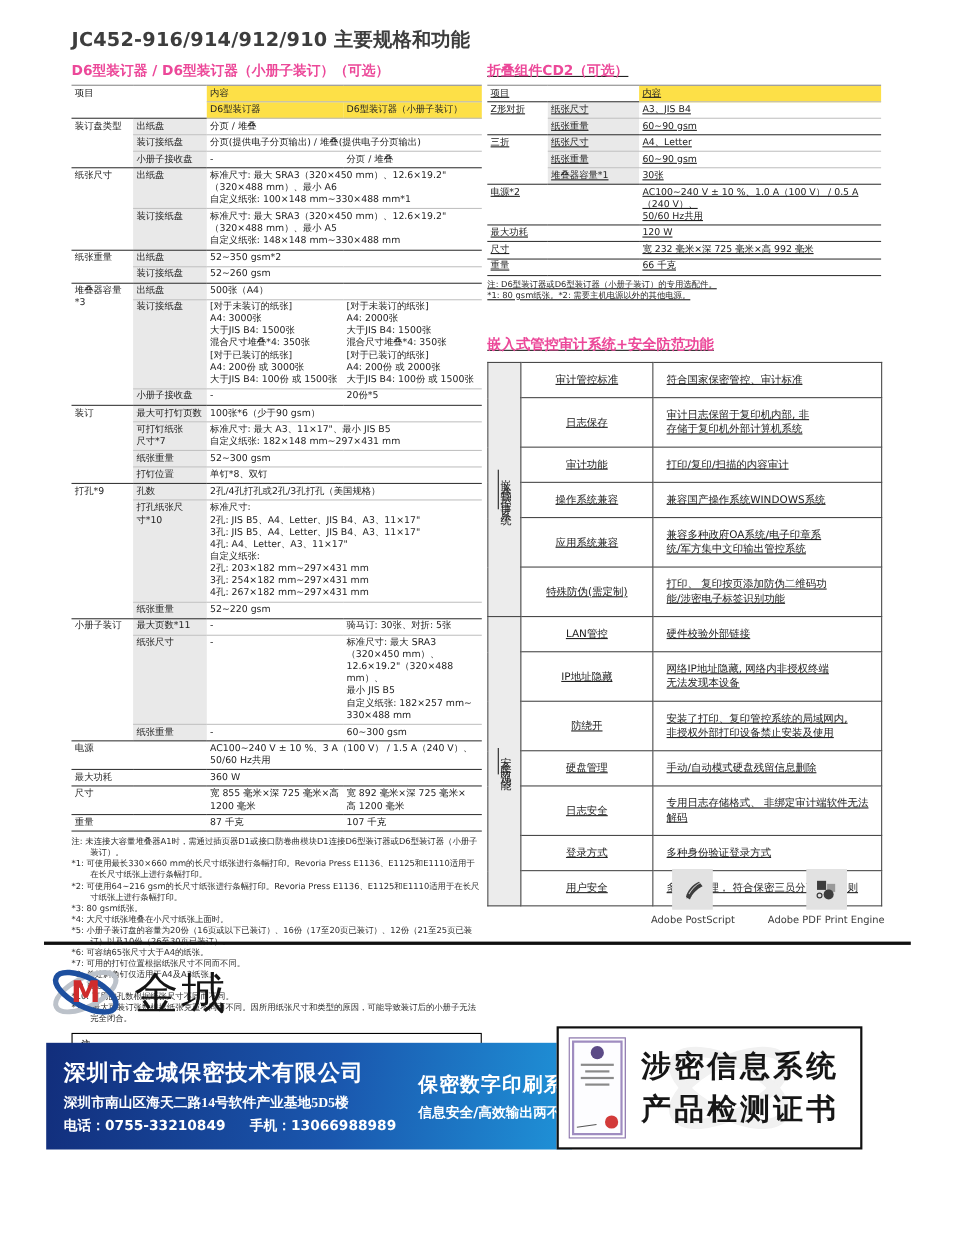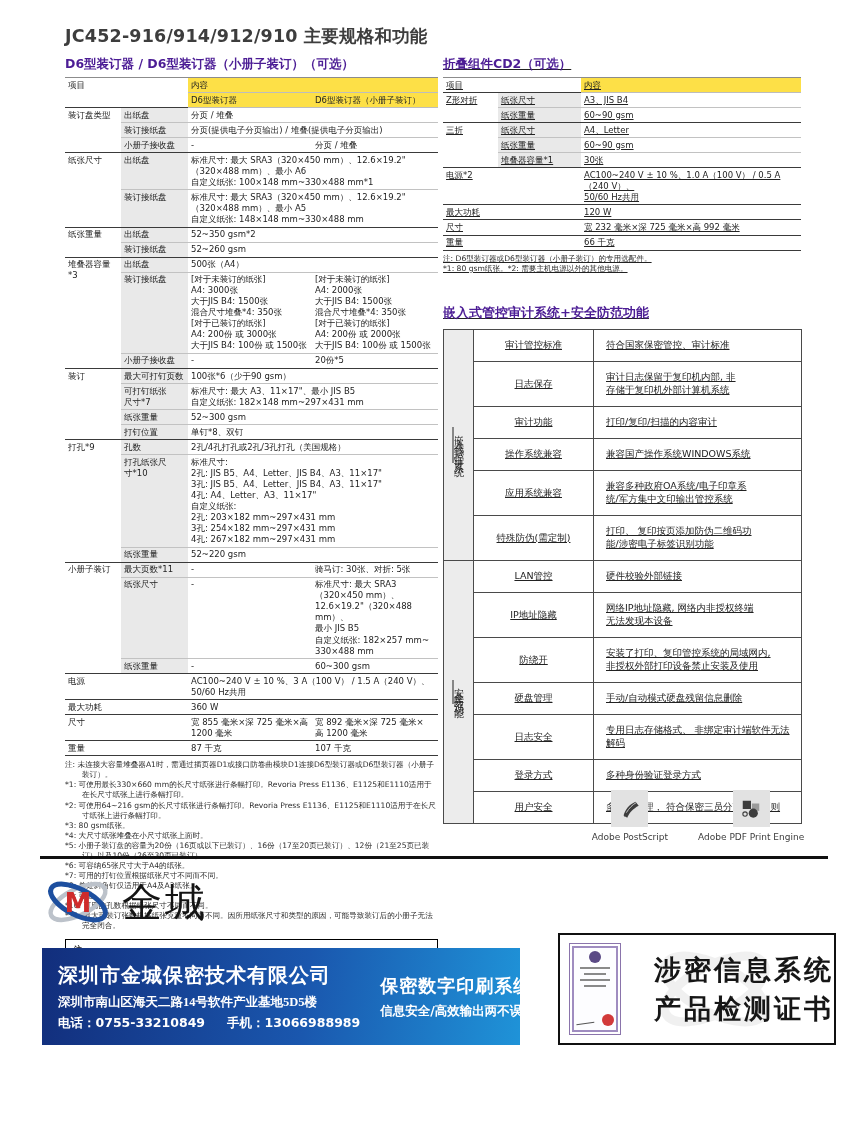--- a/index.html
+++ b/index.html
@@ -4,21 +4,21 @@
 <style>
   html,body{margin:0;padding:0;background:#fff;}
   .page{position:relative;width:866px;height:1122px;background:#ffffff;overflow:hidden;
         font-family:"DejaVu Sans","Liberation Sans",sans-serif;color:#222;}
   
   .main-title{position:absolute;left:65px;top:24px;font-size:17.5px;font-weight:bold;color:#3d3d3d;letter-spacing:.2px;}
   .main-title .suffix{font-weight:bold;margin-left:6px;}
   
   .col-left{position:absolute;left:65px;top:56px;width:373px;}
   .col-right{position:absolute;left:443px;top:56px;width:358px;text-decoration:underline;}
-  .sec-title{font-size:12.5px;font-weight:bold;color:#4c1d95;margin:0 0 4px 0;}
+  .sec-title{font-size:12.5px;font-weight:bold;color:#ec4899;margin:0 0 4px 0;}
   
   table.spec{border-collapse:collapse;width:100%;font-size:8.5px;line-height:1.3;table-layout:fixed;}
   table.spec td{padding:1.5px 3px;vertical-align:top;white-space:pre-line;word-break:break-word;}
   table.spec{border-bottom:1.5px solid #3a3a3a;border-top:1px solid #8c8c8c;}
   table.spec tr.head td{background:#fde047;border-bottom:1px solid #bdbdbd;}
   table.spec tr.head td.itemcell{background:#ffffff;border-bottom:none;}
   table.spec tr.g td{border-top:1.2px solid #3a3a3a;}
   table.spec tr.s td{border-top:1px solid #c2c2c2;}
   table.spec td.sub{background:#e9e9e9;}
   table.spec td.glbl{background:#ffffff;}
@@ -53,22 +53,22 @@
        background:linear-gradient(97deg,#122e7c 0%,#1a57ae 55%,#1f93d8 100%);
        color:#fff;display:flex;align-items:center;}
   .bluebox .leftpart{width:318px;padding:8px 0 8px 16px;}
   .bluebox .company{font-size:20px;font-weight:bold;letter-spacing:1px;white-space:nowrap;}
   .bluebox .addr{font-size:12.5px;font-weight:bold;margin-top:5px;white-space:nowrap;font-family:Liberation Serif, serif;}
   .bluebox .phones{font-size:12.5px;font-weight:bold;margin-top:4px;display:flex;gap:22px;white-space:nowrap;}
   .bluebox .divider{width:1.5px;height:68px;background:#dfe9f5;margin:0 14px 0 6px;}
   .bluebox .rightpart{flex:1;padding-right:8px;}
   .bluebox .slogan1{font-size:18px;font-weight:bold;letter-spacing:1px;white-space:nowrap;}
   .bluebox .slogan2{font-size:12.5px;margin-top:5px;white-space:nowrap;font-weight:bold;}
-  .certbox{position:absolute;left:558px;top:933px;width:274px;height:108px;border:2.5px solid #101010;
-       background:#fff;display:flex;align-items:center;overflow:hidden;justify-content:space-between;}
+  .certbox{position:absolute;left:506px;top:933px;width:274px;height:108px;border:2.5px solid #101010;
+       background:#fff;display:flex;align-items:center;overflow:hidden;}
   .certbox .wm{position:absolute;left:90px;top:-6px;opacity:.12;}
   .cert-thumb{position:relative;width:52px;height:92px;margin-left:9px;border:1px solid #8a74ab;
        box-shadow:inset 0 0 0 2px #fff, inset 0 0 0 4px #9f8cc0;flex:0 0 auto;
        display:flex;flex-direction:column;align-items:center;padding-top:7px;box-sizing:border-box;background:#fdfdff;}
   .cert-thumb .seal{width:12px;height:12px;border-radius:50%;background:#5b4a86;}
   .cert-thumb .tl{width:30px;height:2px;background:#8a8a8a;margin-top:4px;}
   .cert-thumb .tl.short{width:22px;}
   .cert-thumb .stamp{position:absolute;right:6px;bottom:8px;width:12px;height:12px;border-radius:50%;background:#d23a3a;}
   .cert-thumb .sig{position:absolute;left:6px;bottom:10px;width:18px;height:5px;border-bottom:1.5px solid #555;transform:rotate(-8deg);}
   .cert-text{position:relative;margin-left:14px;font-size:27px;font-weight:600;color:#161616;

